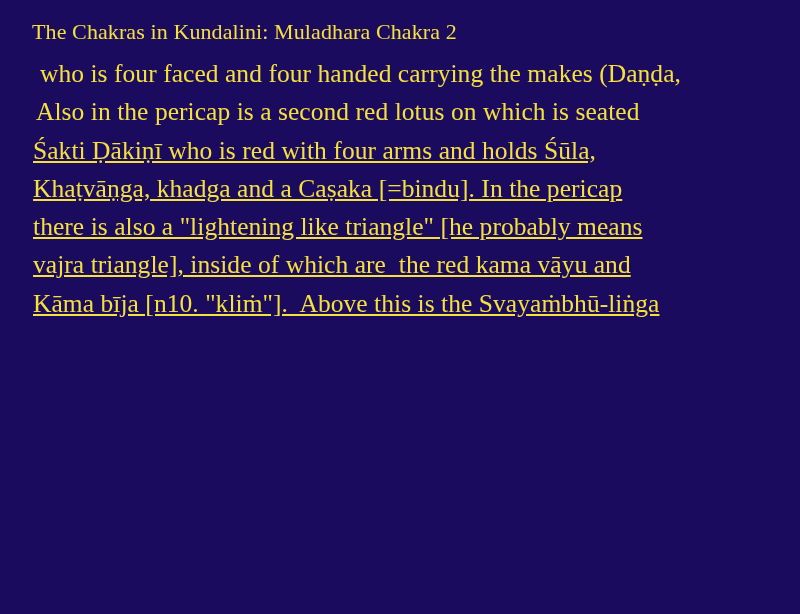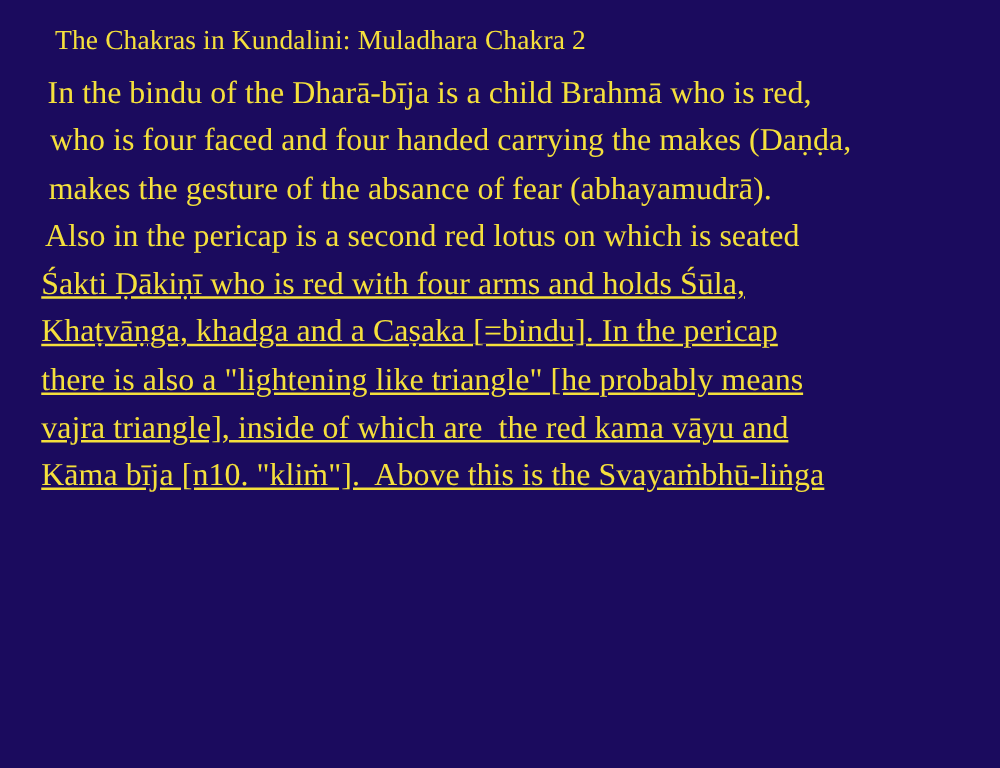--- a/index.html
+++ b/index.html
@@ -17,21 +17,21 @@
   }
   #slide {
     position: relative;
     width: 800px;
     height: 614px;
     background: #1b0b5e;
     box-sizing: border-box;
   }
   .slide-title {
     position: absolute;
-    left: 44px;
+    left: 32px;
     top: 18px;
     font-size: 22px;
     line-height: 28px;
     letter-spacing: 0.1px;
     color: #f5e03c;
     white-space: pre;
   }
   .body-block {
     position: absolute;
     left: 30px;
@@ -53,23 +53,21 @@
   .body-line.ind-0 { padding-left: 3px; text-decoration: underline; }
 </style>
 </head>
 <body style="background: rgb(27, 11, 94);">
 
 <div id="slide" style="background: rgb(27, 11, 94); color: rgb(245, 224, 60);">
 
   <div class="slide-title">The Chakras in Kundalini: Muladhara Chakra 2</div>
 
   <div class="body-block">
-    <div class="body-line ind-1">In the bindu of the Dharā-bīja is a child Brahmā who is red,</div>
     <div class="body-line ind-2">who is four faced and four handed carrying the makes (Daṇḍa,</div>
-    <div class="body-line ind-4">makes the gesture of the absance of fear (abhayamudrā).</div>
     <div class="body-line ind-3">Also in the pericap is a second red lotus on which is seated</div>
     <div class="body-line ind-0">Śakti Ḍākiṇī who is red with four arms and holds Śūla,</div>
     <div class="body-line ind-0">Khaṭvāṇga, khadga and a Caṣaka [=bindu]. In the pericap</div>
     <div class="body-line ind-0">there is also a "lightening like triangle" [he probably means</div>
     <div class="body-line ind-0">vajra triangle], inside of which are  the red kama vāyu and</div>
     <div class="body-line ind-0">Kāma bīja [n10. "kliṁ"].  Above this is the Svayaṁbhū-liṅga</div>
   </div>
 
 </div>
 

